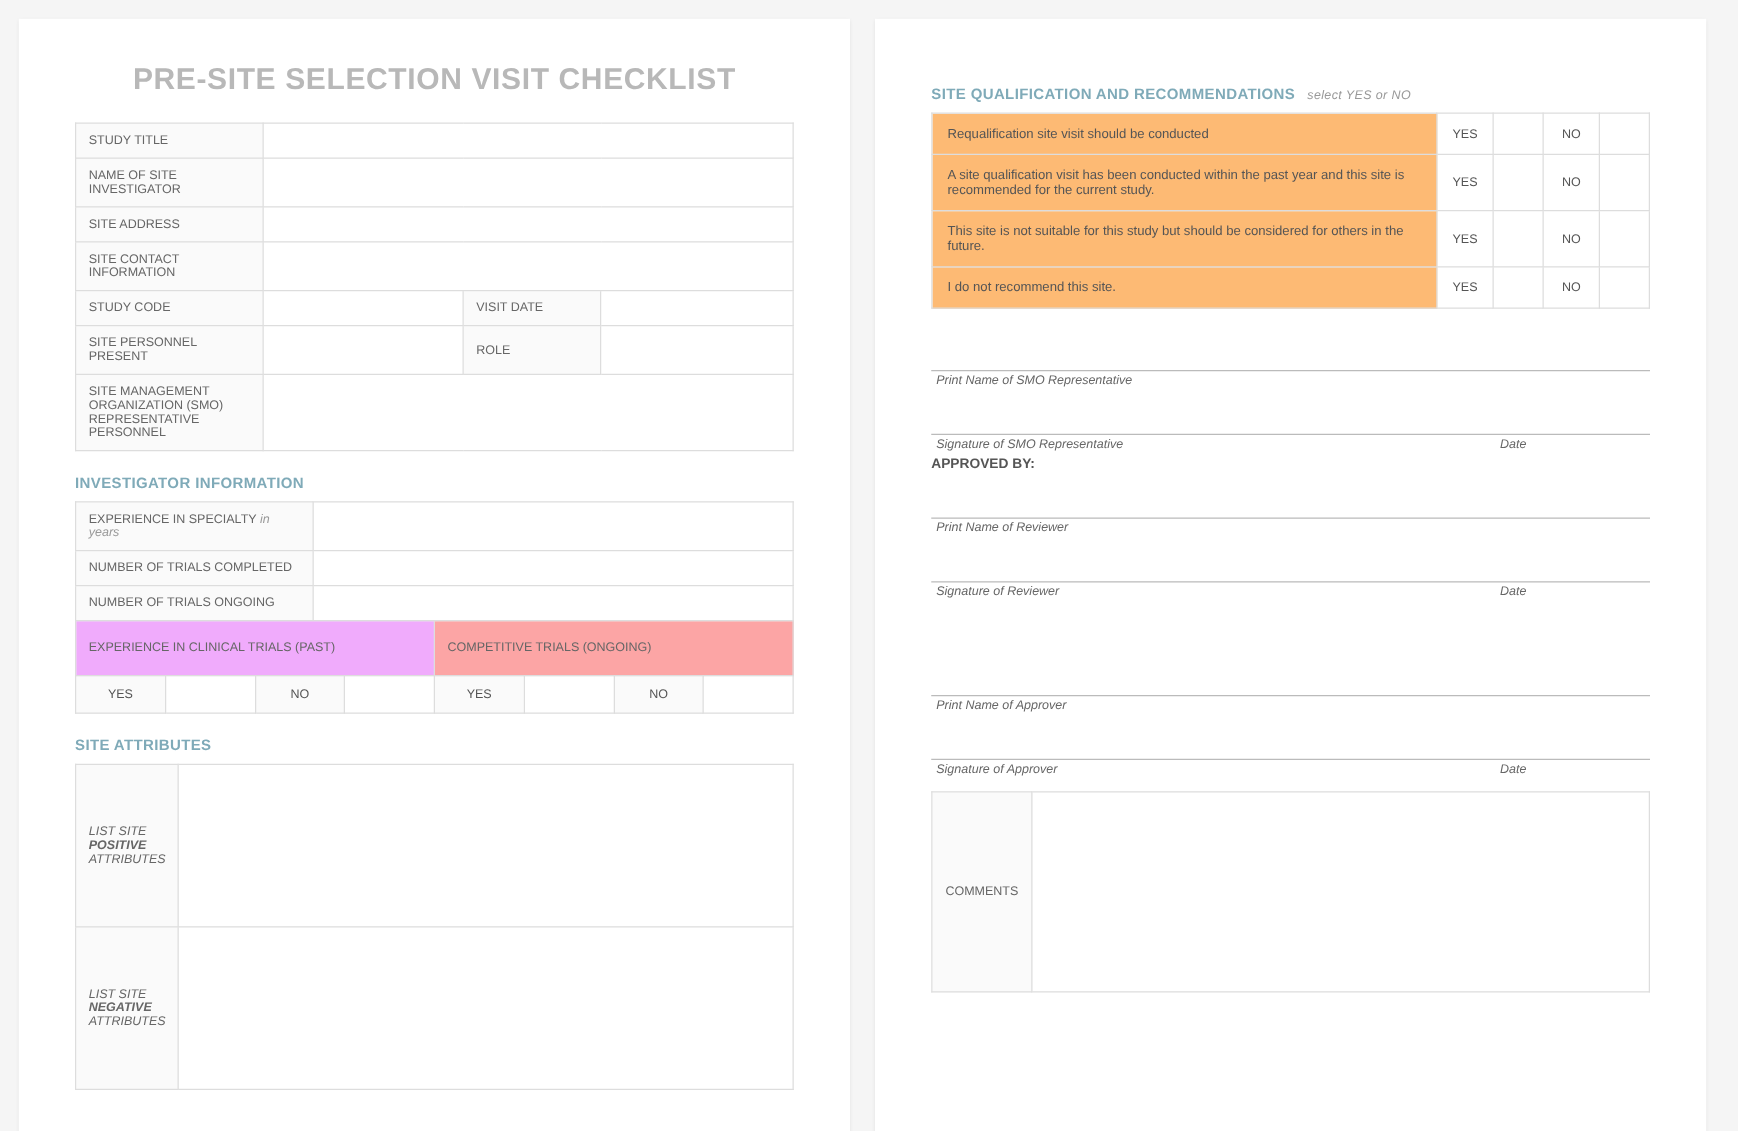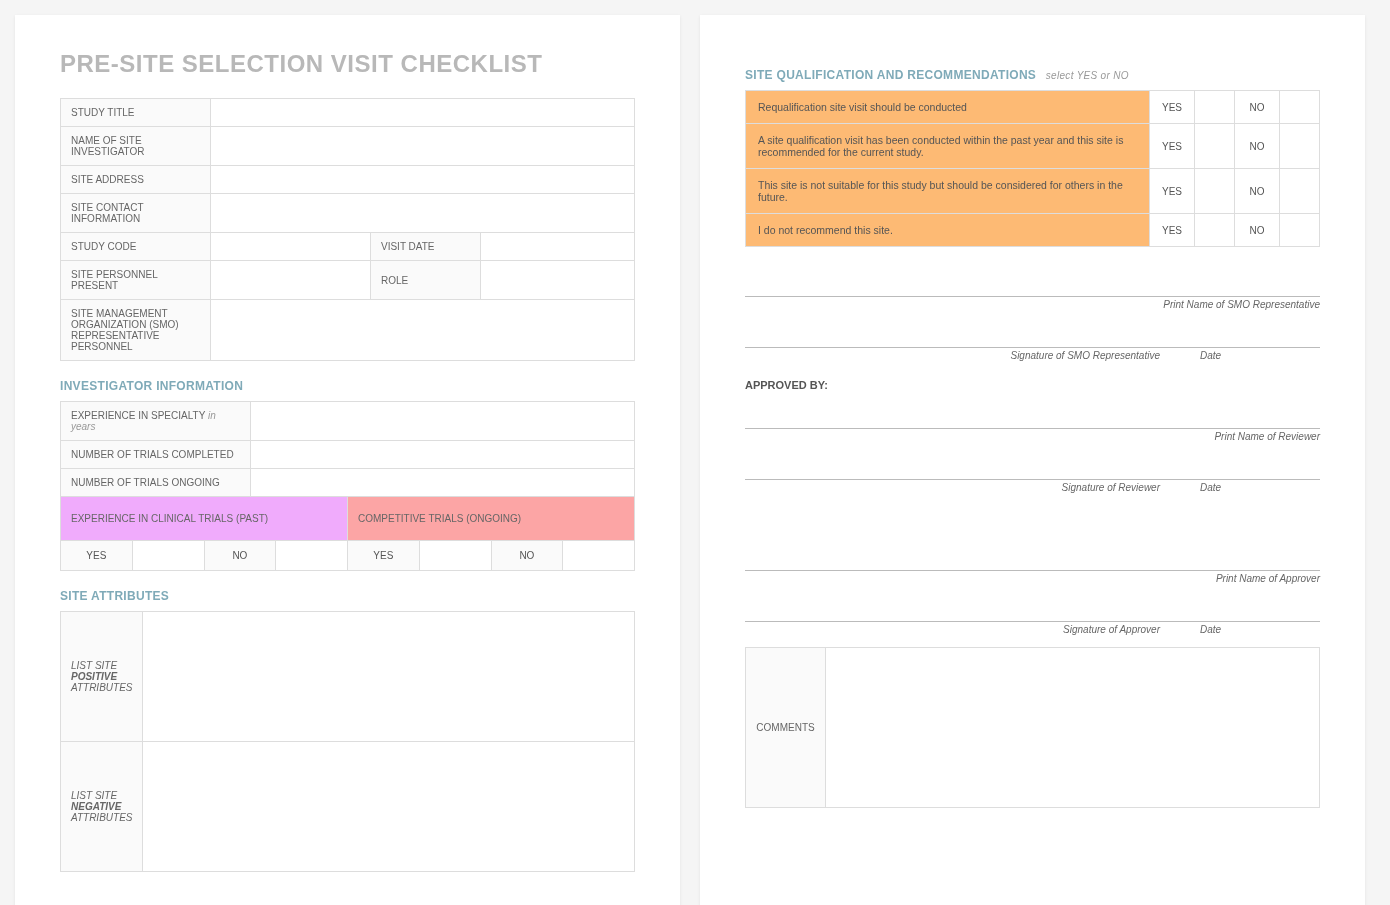--- a/index.html
+++ b/index.html
@@ -17,20 +17,21 @@
       width: 665px;
       padding: 35px 45px;
       box-shadow: 0 1px 3px rgba(0,0,0,0.08);
     }
     h1 {
       color: #b8b8b8;
       font-weight: bold;
       font-size: 24px;
       letter-spacing: 0.5px;
       margin-bottom: 20px;
+      text-align: center;
     }
     .section-title {
       color: #7faab8;
       font-weight: bold;
       font-size: 12px;
       letter-spacing: 0.3px;
       margin: 18px 0 8px;
     }
     .section-title .hint {
       color: #999;
@@ -70,27 +71,27 @@
     .attr-table td.label { vertical-align: middle; height: 130px; }
     .qual-table td.q { background: #fdba74; font-size: 10.5px; padding: 10px 12px; }
     .qual-table td.opt { width: 45px; text-align:center; font-size:10px; background:#fff;}
     .qual-table td.chk { width: 40px; background:#fff;}
     .sig-line {
       border-bottom: 1px solid #bbb;
       height: 28px;
       margin-top: 10px;
     }
     .sig-row { display:flex; gap:40px; margin-top:2px;}
-    .sig-row .col1 { flex:1; font-style:italic; font-size:10px; color:#666; padding-left:4px;text-align:right;}
+    .sig-row .col1 { flex:1; font-style:italic; font-size:10px; color:#666; padding-left:4px;}
     .sig-row .col2 { width:120px; font-style:italic; font-size:10px; color:#666;}
     .approved {
       font-weight: bold;
       font-size: 11px;
       color: #555;
-      margin-top: 18px;
+      margin-top: 4px;
       margin-bottom: 4px;
     }
     .comments-table td.label { width:80px; text-align:center; height:160px; vertical-align:middle;}
     .italic-hint { font-style: italic; color:#999; font-size:10px;}
     .bold { font-weight: bold; }
     .spacer-vert { height: 12px; }
     .spacer-vert-lg { height: 40px; }
   </style>
 </head>
 <body>

